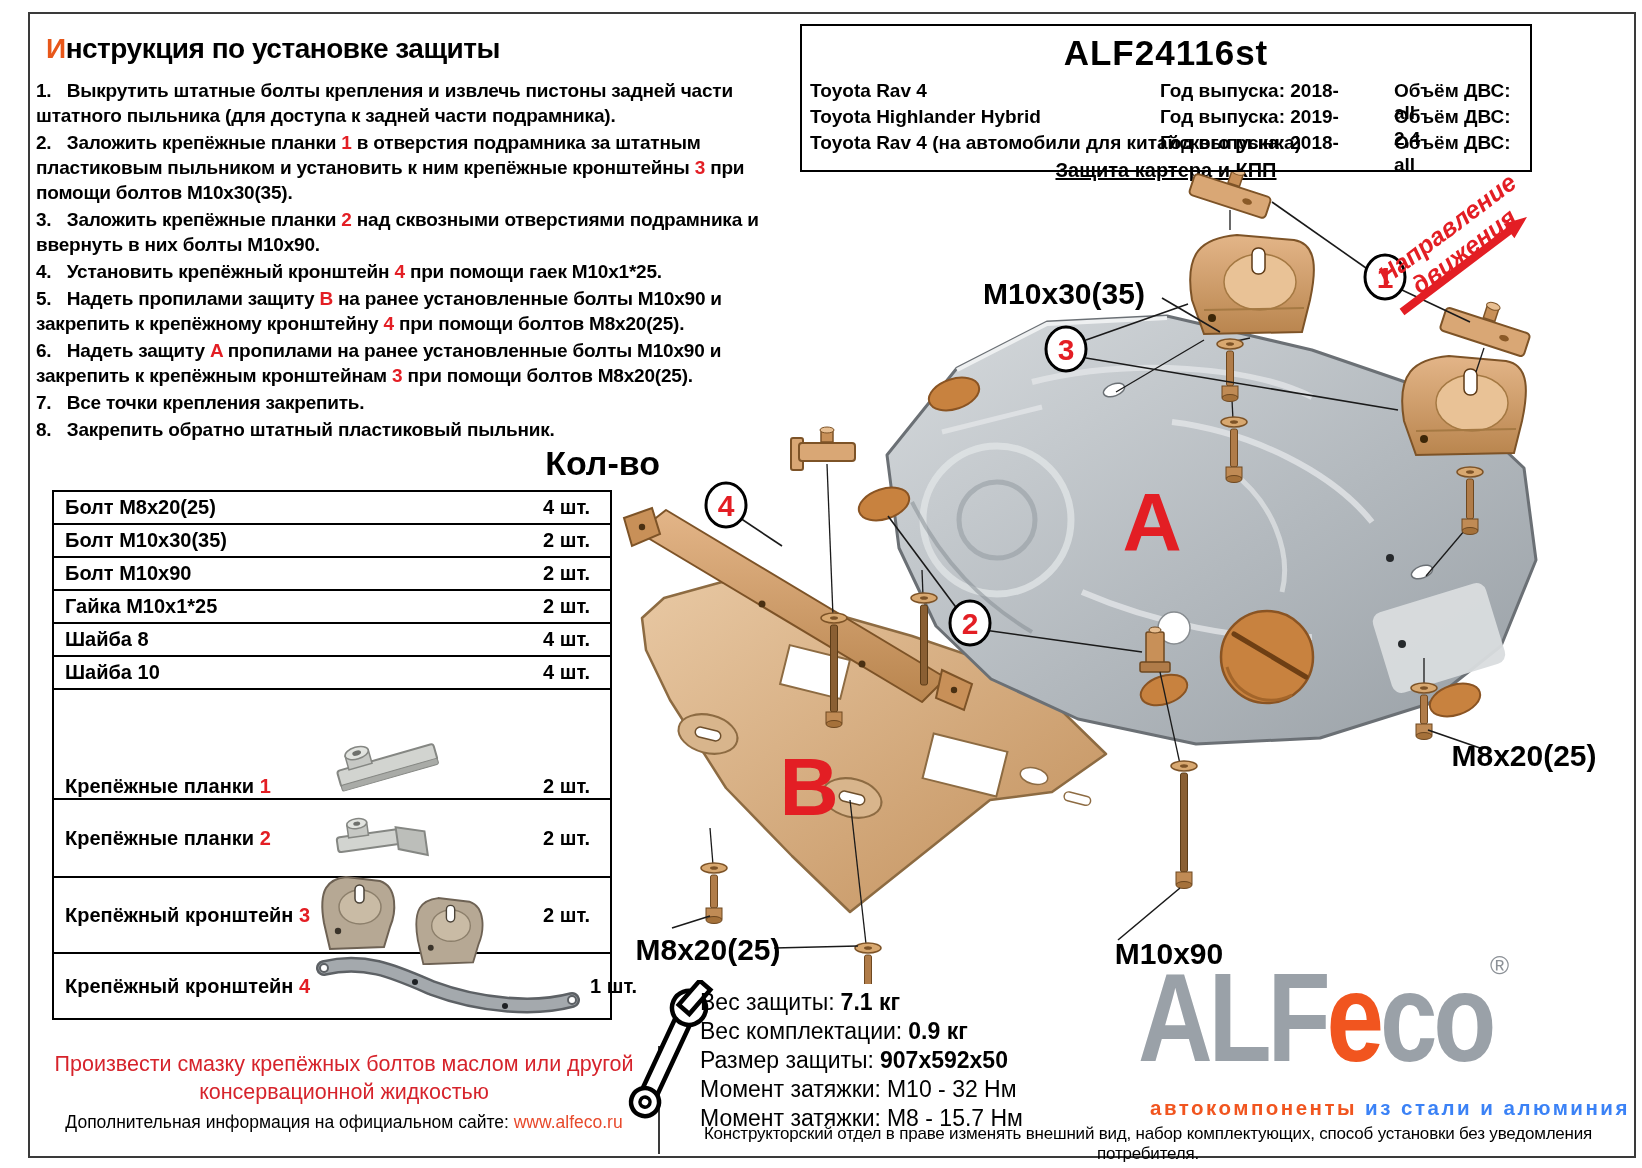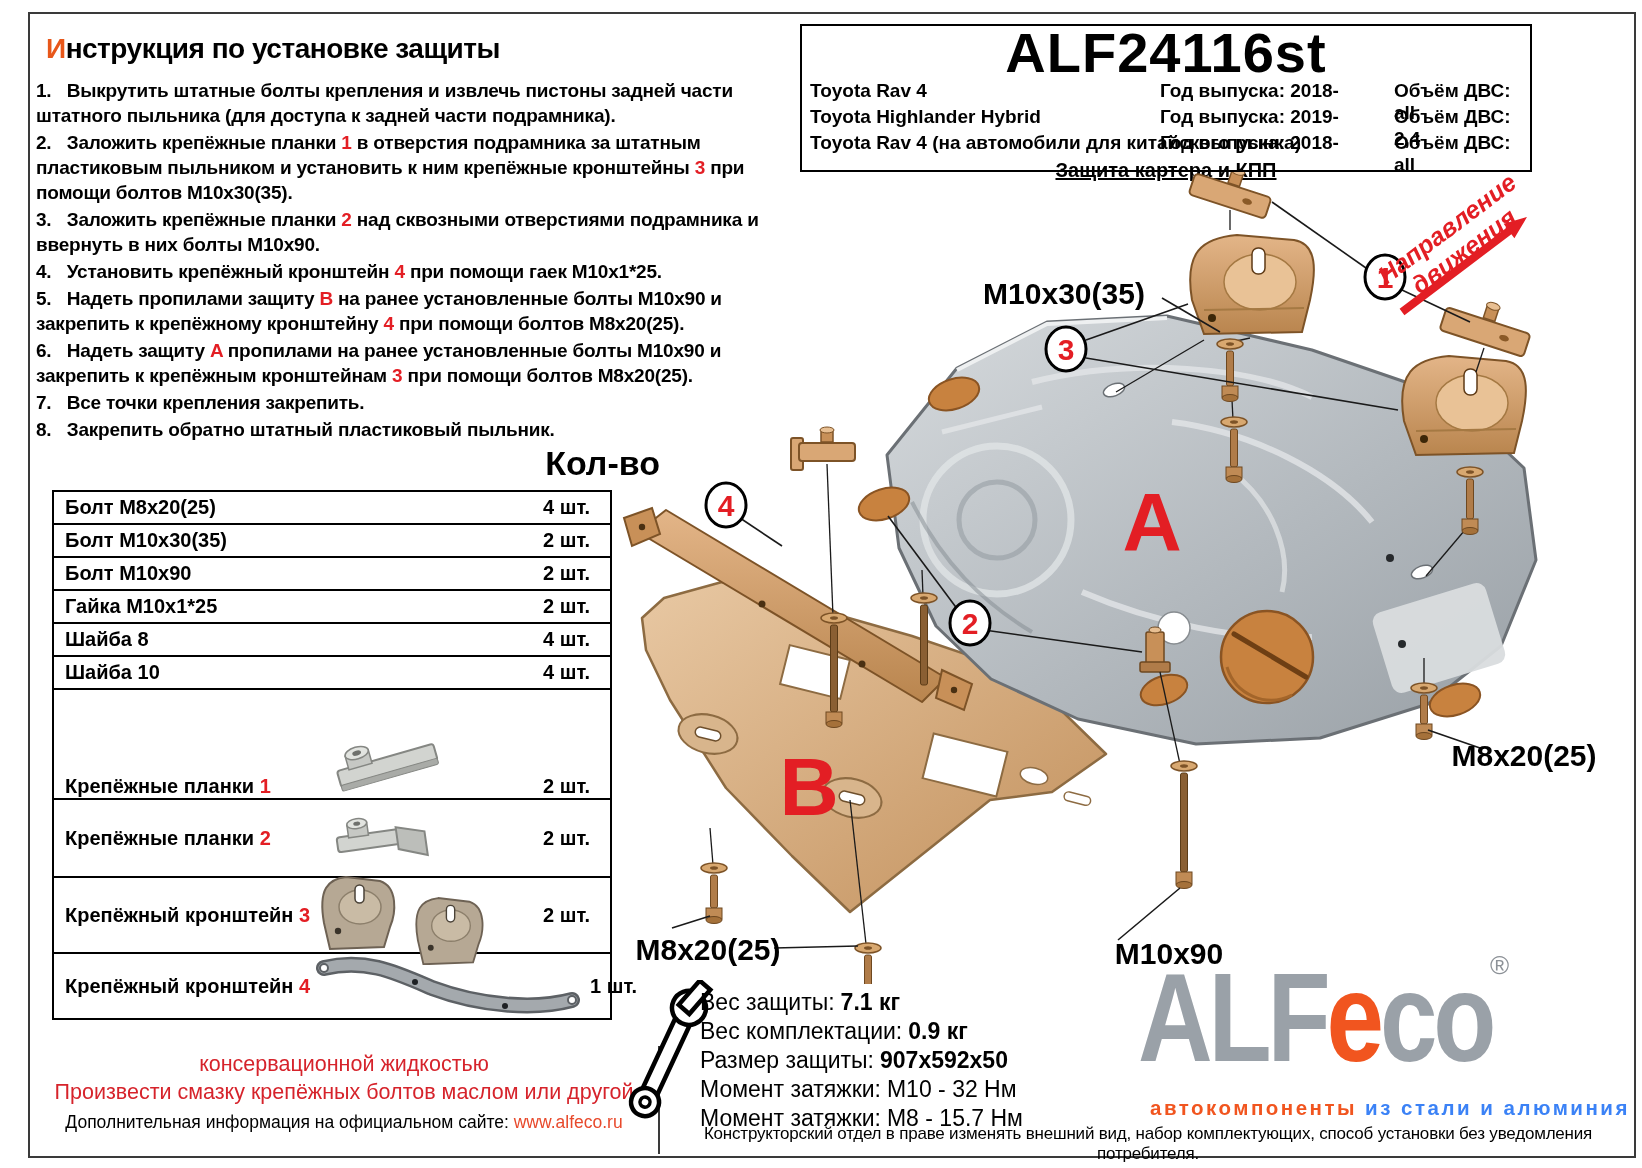--- a/index.html
+++ b/index.html
@@ -24,21 +24,21 @@
   .cqty{width:92px;padding-right:20px;font-size:20px;font-weight:bold;text-align:right;white-space:nowrap;}
   .crow.small .cname{flex:1;}
   
   .note{position:absolute;left:30px;top:1050px;width:628px;text-align:center;}
   .note-red{font-size:21.5px;color:#d6232b;line-height:28px;}
   .note-info{font-size:17.5px;margin-top:6px;color:#000;}
   .note-info .link{color:#e8492b;cursor:pointer;}
   .vdiv{position:absolute;left:658px;top:1046px;height:108px;border-left:2px solid #3a3a3a;}
   
   .hbox{position:absolute;left:800px;top:24px;width:732px;height:148px;border:2.5px solid #000;box-sizing:border-box;}
-  .part-no{text-align:center;font-size:56px;font-weight:bold;line-height:54px;letter-spacing:1px;}
+  .part-no{text-align:center;font-size:35px;font-weight:bold;line-height:54px;letter-spacing:1px;}
   .vrow{position:relative;height:26px;font-size:19px;font-weight:bold;}
   .vname{position:absolute;left:8px;}
   .vyear{position:absolute;left:358px;}
   .veng{position:absolute;left:592px;}
   .subtitle{text-align:center;font-size:20px;font-weight:bold;text-decoration:underline;margin-top:1px;}
   
   .diagram{position:absolute;left:612px;top:172px;}
   .dlabel{font-size:30px;font-weight:bold;fill:#000;}
   .dirtext{font-size:25px;font-weight:bold;font-style:italic;fill:#e31e24;}
   .callout-num{font-size:30px;font-weight:bold;fill:#e31e24;text-anchor:middle;}
@@ -167,22 +167,22 @@
           <circle cx="262" cy="50" r="4" fill="#fff" stroke="#5d6165" stroke-width="2"></circle>
           <circle cx="105" cy="32" r="3" fill="#1e2124"></circle>
           <circle cx="195" cy="56" r="3" fill="#1e2124"></circle>
         </svg>
       </div>
       <div class="cqty">1 шт.</div>
     </div>
   </div>
 
   <div class="note">
+    <div class="note-red">Произвести смазку крепёжных болтов маслом или другой</div>
     <div class="note-red">консервационной жидкостью</div>
-    <div class="note-red">Произвести смазку крепёжных болтов маслом или другой</div>
     <div class="note-info"><span>Дополнительная информация на официальном сайте: </span><span class="link">www.alfeco.ru</span></div>
   </div>
   <div class="vdiv"></div>
 
   <div class="hbox">
     <div class="part-no">ALF24116st</div>
     <div class="vrow">
       <span class="vname">Toyota Rav 4</span>
       <span class="vyear">Год выпуска: 2018-</span>
       <span class="veng">Объём ДВС: all</span>

